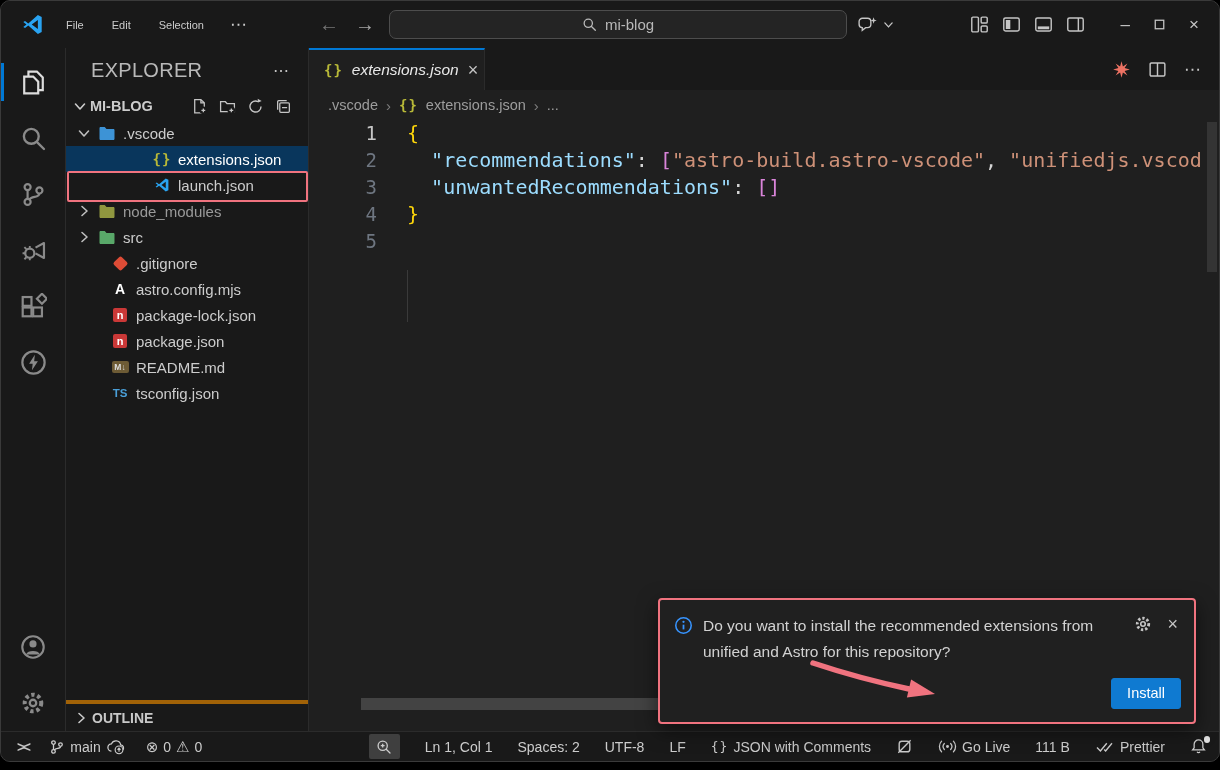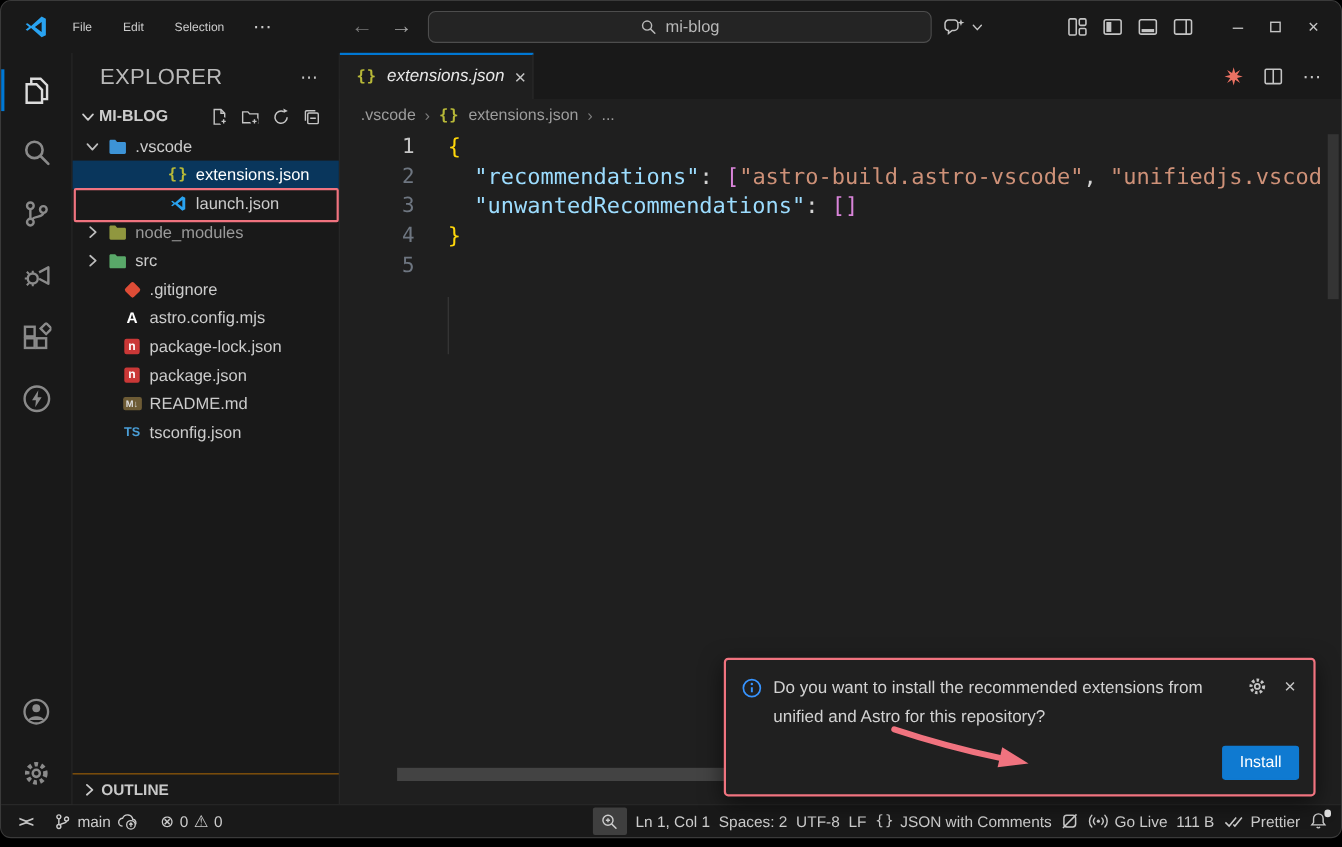--- a/index.html
+++ b/index.html
@@ -55,21 +55,21 @@
   .fold-astro{color:#d65c9e;} .fold-vscode{color:#3d93d6;} .fold-node{color:#90973f;}
   .fold-pub{color:#59a869;} .fold-src{color:#59a869;}
   .braces-y{color:#b8b938;font-size:14px;font-weight:700;letter-spacing:1px;font-family:"DejaVu Sans Mono",monospace;}
   .git-ico{width:11px;height:11px;background:#de4c36;transform:rotate(45deg);border-radius:2px;}
   .astro-a{color:#fff;font-weight:700;font-size:14px;}
   .npm-ico{width:14px;height:14px;background:#ca3837;border-radius:2px;color:#fff;font-size:11px;font-weight:700;
     display:flex;align-items:center;justify-content:center;line-height:1;}
   .md-ico{width:17px;height:12px;background:#6d5b35;border-radius:2px;color:#ddd;font-size:8.5px;font-weight:700;
     display:flex;align-items:center;justify-content:center;line-height:1;}
   .ts-ico{color:#4a9fd8;font-size:11.5px;font-weight:700;}
-  .section{height:27px;border-top:1px solid #a16207;display:flex;align-items:center;gap:3px;
+  .section{height:27px;border-top:4px solid #a16207;display:flex;align-items:center;gap:3px;
     padding-left:7px;font-weight:700;font-size:14px;color:#c9c9c9;}
   
   .editor-col{flex:1;display:flex;flex-direction:column;background:#1f1f1f;min-width:0;position:relative;}
   .tabstrip{height:42px;background:#191919;display:flex;align-items:stretch;position:relative;flex:0 0 auto;}
   .tab{width:176px;background:#1f1f1f;display:flex;align-items:center;gap:9px;padding:0 10px 0 15px;
     border-top:2px solid #0078d4;border-right:1px solid #2b2b2b;box-sizing:border-box;}
   .tab-label{font-style:italic;font-size:15.5px;color:#e8e8e8;flex:1;}
   .tab-close{color:#c5c5c5;font-size:18px;line-height:1;}
   .editor-actions{position:absolute;right:18px;top:0;height:42px;display:flex;align-items:center;gap:17px;color:#c5c5c5;}
   .starburst{color:#ed7263;}
@@ -82,21 +82,21 @@
   .ctext{white-space:pre;overflow:hidden;padding-left:30px;color:#d4d4d4;}
   .tk-brace{color:#ffd70a;} .tk-key{color:#9cdcfe;} .tk-pun{color:#d4d4d4;}
   .tk-str{color:#ce9178;} .tk-brk{color:#d984d9;}
   .indent-guide{position:absolute;left:98px;top:150px;width:1px;height:52px;background:#3a3a3a;}
   .hscroll{position:absolute;left:52px;bottom:21px;width:545px;height:12px;background:#434343;z-index:5;}
   .vscroll{position:absolute;right:2px;top:74px;width:10px;height:150px;background:#343434;z-index:5;}
   
   .statusbar{height:29px;background:#191919;border-top:1px solid #2b2b2b;display:flex;align-items:center;
     font-size:14px;color:#cccccc;padding:0 12px 0 16px;flex:0 0 auto;}
   .sb-left{display:flex;gap:19px;align-items:center;}
-  .sb-right{margin-left:auto;display:flex;gap:8px;align-items:center;}
+  .sb-right{margin-left:auto;display:flex;gap:25px;align-items:center;}
   .sb-item{display:flex;align-items:center;gap:5px;white-space:nowrap;}
   .sb-glyph{font-size:15px;}
   .remote-ind{font-weight:700;letter-spacing:-2.5px;font-size:14px;color:#c5c5c5;padding-right:2px;}
   .zoombox{background:#3f3f3f;border-radius:2px;width:31px;height:25px;display:flex;align-items:center;justify-content:center;}
   .lang-braces{font-family:"DejaVu Sans Mono",monospace;font-size:13px;letter-spacing:1px;}
   .bell-wrap{position:relative;}
   .bell-dot{position:absolute;top:-2px;right:-3px;width:6.5px;height:6.5px;background:#e0e0e0;border-radius:50%;}
   
   .notif{position:absolute;left:657px;top:597px;width:538px;height:126px;box-sizing:border-box;
     background:#202020;border:2px solid #f0737f;border-radius:4px;z-index:20;

